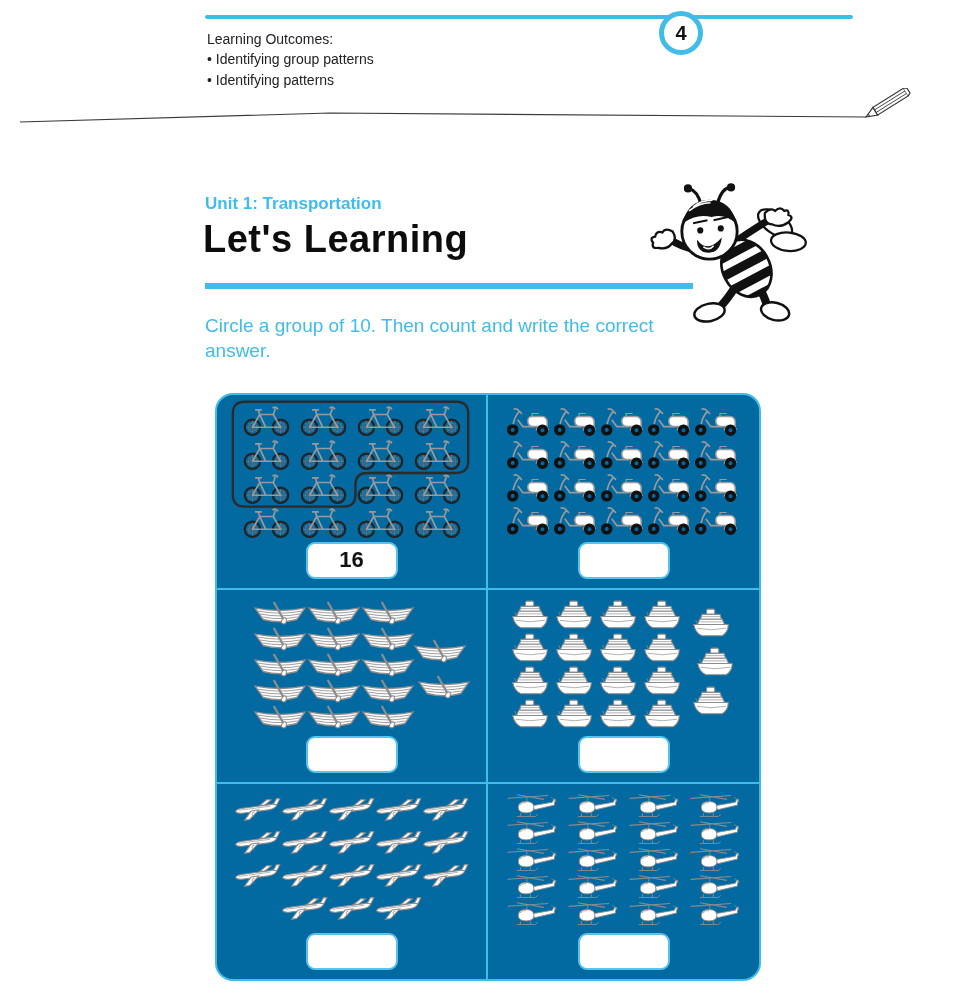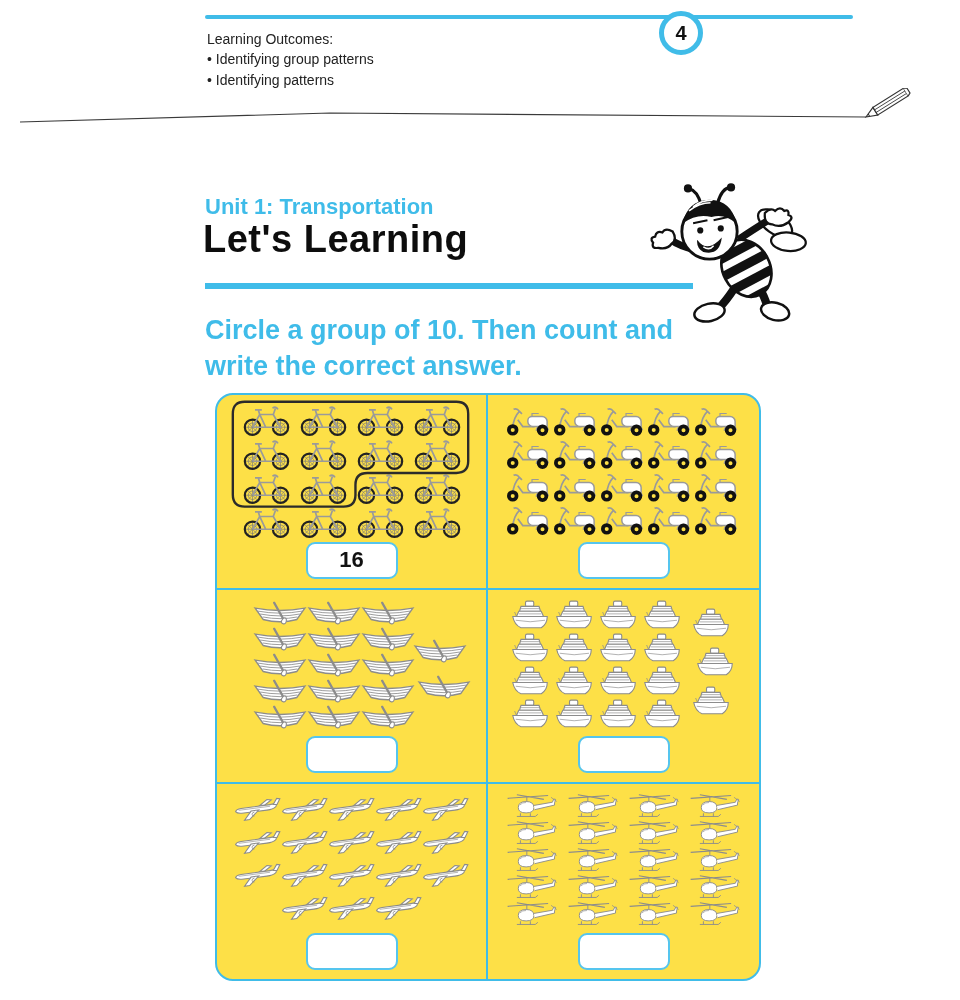--- a/index.html
+++ b/index.html
@@ -12,29 +12,29 @@
   .page-circle{
     position:absolute;left:454px;top:-4px;width:34px;height:34px;background:#fff;
     border:5px solid #40bce8;border-radius:50%;display:flex;align-items:center;justify-content:center;
     font-weight:bold;font-size:20px;color:#111;z-index:2;
   }
   .outcomes{position:absolute;left:207px;top:29px;font-size:14px;color:#222;line-height:1.45}
   .outcomes .oc-item::before{content:"• "}
   
   .divider{position:absolute;left:0;top:88px;z-index:1}
   
-  .unit-title{position:absolute;left:205px;top:194px;font-size:22px;font-weight:bold;color:#3fbce9}
+  .unit-title{position:absolute;left:205px;top:194px;font-size:17px;font-weight:bold;color:#3fbce9}
   .main-title{position:absolute;left:203px;top:218px;font-size:38px;font-weight:bold;color:#0d0d0d;letter-spacing:.5px}
   .underline{position:absolute;left:205px;top:283px;width:488px;height:6px;background:#3fbce9}
   .bee{position:absolute;left:648px;top:182px;width:164px;height:144px;z-index:3}
-  .instruction{position:absolute;left:205px;top:313px;width:472px;font-size:27px;font-weight:bold;color:#3fbce9;line-height:1.33;margin:0}
+  .instruction{position:absolute;left:205px;top:313px;width:472px;font-size:19px;font-weight:normal;color:#3fbce9;line-height:1.33;margin:0}
   
   .worksheet{
     position:absolute;left:215px;top:393px;width:546px;height:588px;box-sizing:border-box;
-    border:2.5px solid #40bce8;border-radius:18px;background:#fde047;
+    border:2.5px solid #40bce8;border-radius:18px;background:#0369a1;
     display:grid;grid-template-columns:1fr 1fr;grid-template-rows:1fr 1fr 1fr;
   }
   .panel{position:relative;box-sizing:border-box}
   .panel:nth-child(odd){border-right:2.5px solid #40bce8}
   .panel:nth-child(-n+4){border-bottom:2.5px solid #40bce8}
   .vehicles{
     position:absolute;left:0;right:0;top:5px;height:142px;
     display:flex;flex-direction:column;align-items:center;justify-content:center;
   }
   .vrow{display:flex}

